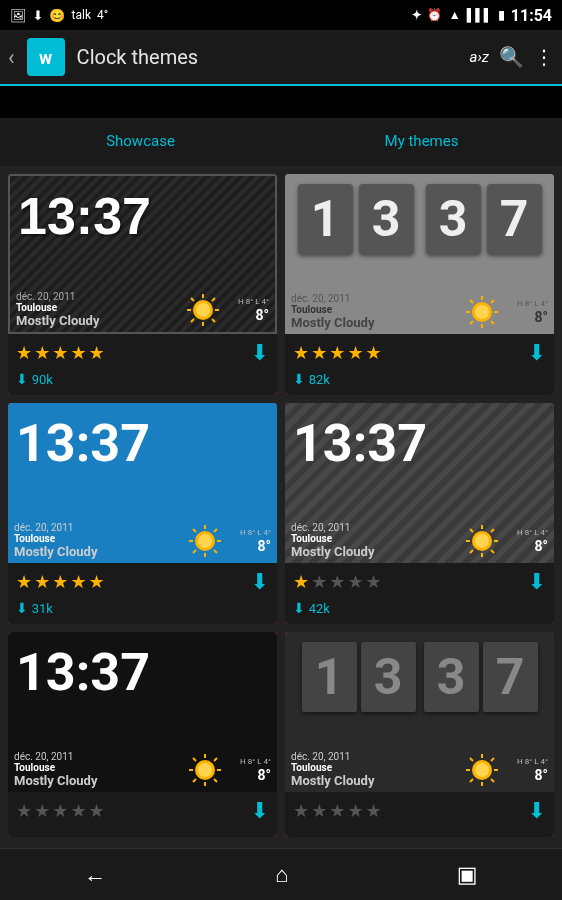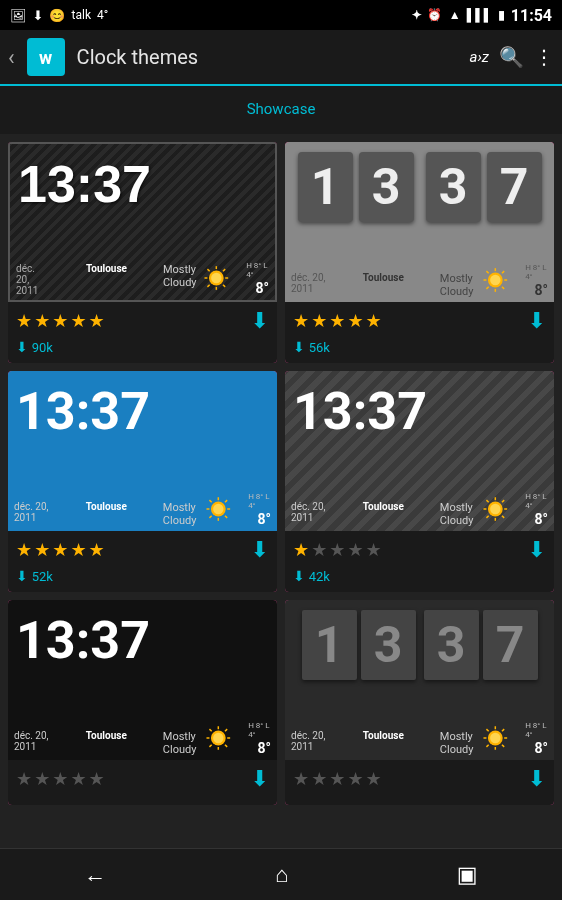--- a/index.html
+++ b/index.html
@@ -86,20 +86,21 @@
       font-style: italic;
     }
 
     
     .tab-bar {
       background: #1a1a1a;
       height: 48px;
       display: flex;
       align-items: stretch;
       flex-shrink: 0;
+      margin-top: 32px;
     }
     .tab {
       flex: 1;
       display: flex;
       align-items: center;
       justify-content: center;
       color: #aaa;
       font-size: 15px;
       cursor: pointer;
       border-bottom: 3px solid transparent;
@@ -273,34 +274,35 @@
       bottom: 0;
       left: 0;
       right: 0;
       display: flex;
       align-items: flex-end;
       justify-content: space-between;
       padding: 4px 6px 4px 6px;
     }
     .weather-left {
       display: flex;
-      gap: 36px;
+      flex-direction: column;
     }
     .weather-date {
       color: #ccc;
       font-size: 10px;
     }
     .weather-city {
       color: #fff;
       font-size: 10px;
       font-weight: bold;
     }
     .weather-desc {
       color: #ccc;
-      font-size: 11px;
+      font-size: 13px;
+      font-weight: bold;
     }
     .weather-right {
       display: flex;
       align-items: center;
       gap: 17px;
     }
     .temp-area {
       display: flex;
       flex-direction: column;
       align-items: flex-end;
@@ -413,20 +415,23 @@
   <div class="app-bar-actions">
     <span class="sort-text app-bar-action">a›z</span>
     <span class="app-bar-action">🔍</span>
     <span class="app-bar-action">⋮</span>
   </div>
 </div>
 
 <div class="tab-bar">
   <div class="tab cyan">
     <span>Showcase</span>
+  </div>
+  <div class="tab cyan">
+    <span>My themes</span>
   </div>
 </div>
 
 <div class="main-content">
   <div class="theme-grid">
 
     <div class="theme-card">
       <div class="clock-preview theme-1">
         <div class="clock-time">13:37</div>
         <div class="weather-row">
@@ -515,21 +520,21 @@
           <span class="star filled">★</span>
           <span class="star filled">★</span>
           <span class="star filled">★</span>
           <span class="star filled">★</span>
           <span class="star filled">★</span>
         </div>
         <span class="download-btn">⬇</span>
       </div>
       <div class="download-count-row">
         <span class="dl-icon">⬇</span>
-        <span class="dl-count">56k</span>
+        <span class="dl-count">82k</span>
       </div>
     </div>
 
     <div class="theme-card">
       <div class="clock-preview theme-3">
         <div class="clock-time">13:37</div>
         <div class="weather-row">
           <div class="weather-left">
             <span class="weather-date">déc. 20, 2011</span>
             <span class="weather-city">Toulouse</span>
@@ -562,21 +567,21 @@
           <span class="star filled">★</span>
           <span class="star filled">★</span>
           <span class="star filled">★</span>
           <span class="star filled">★</span>
           <span class="star filled">★</span>
         </div>
         <span class="download-btn">⬇</span>
       </div>
       <div class="download-count-row">
         <span class="dl-icon">⬇</span>
-        <span class="dl-count">52k</span>
+        <span class="dl-count">31k</span>
       </div>
     </div>
 
     <div class="theme-card">
       <div class="clock-preview theme-4">
         <div class="clock-time">13:37</div>
         <div class="weather-row">
           <div class="weather-left">
             <span class="weather-date">déc. 20, 2011</span>
             <span class="weather-city">Toulouse</span>

